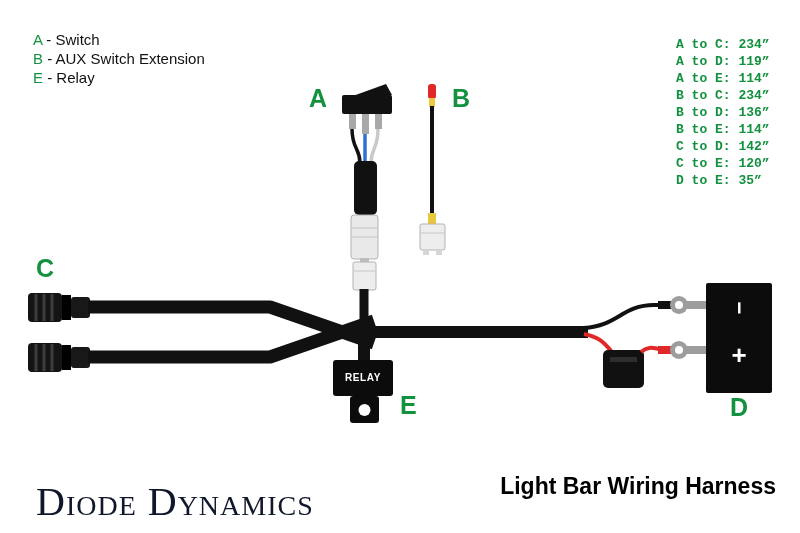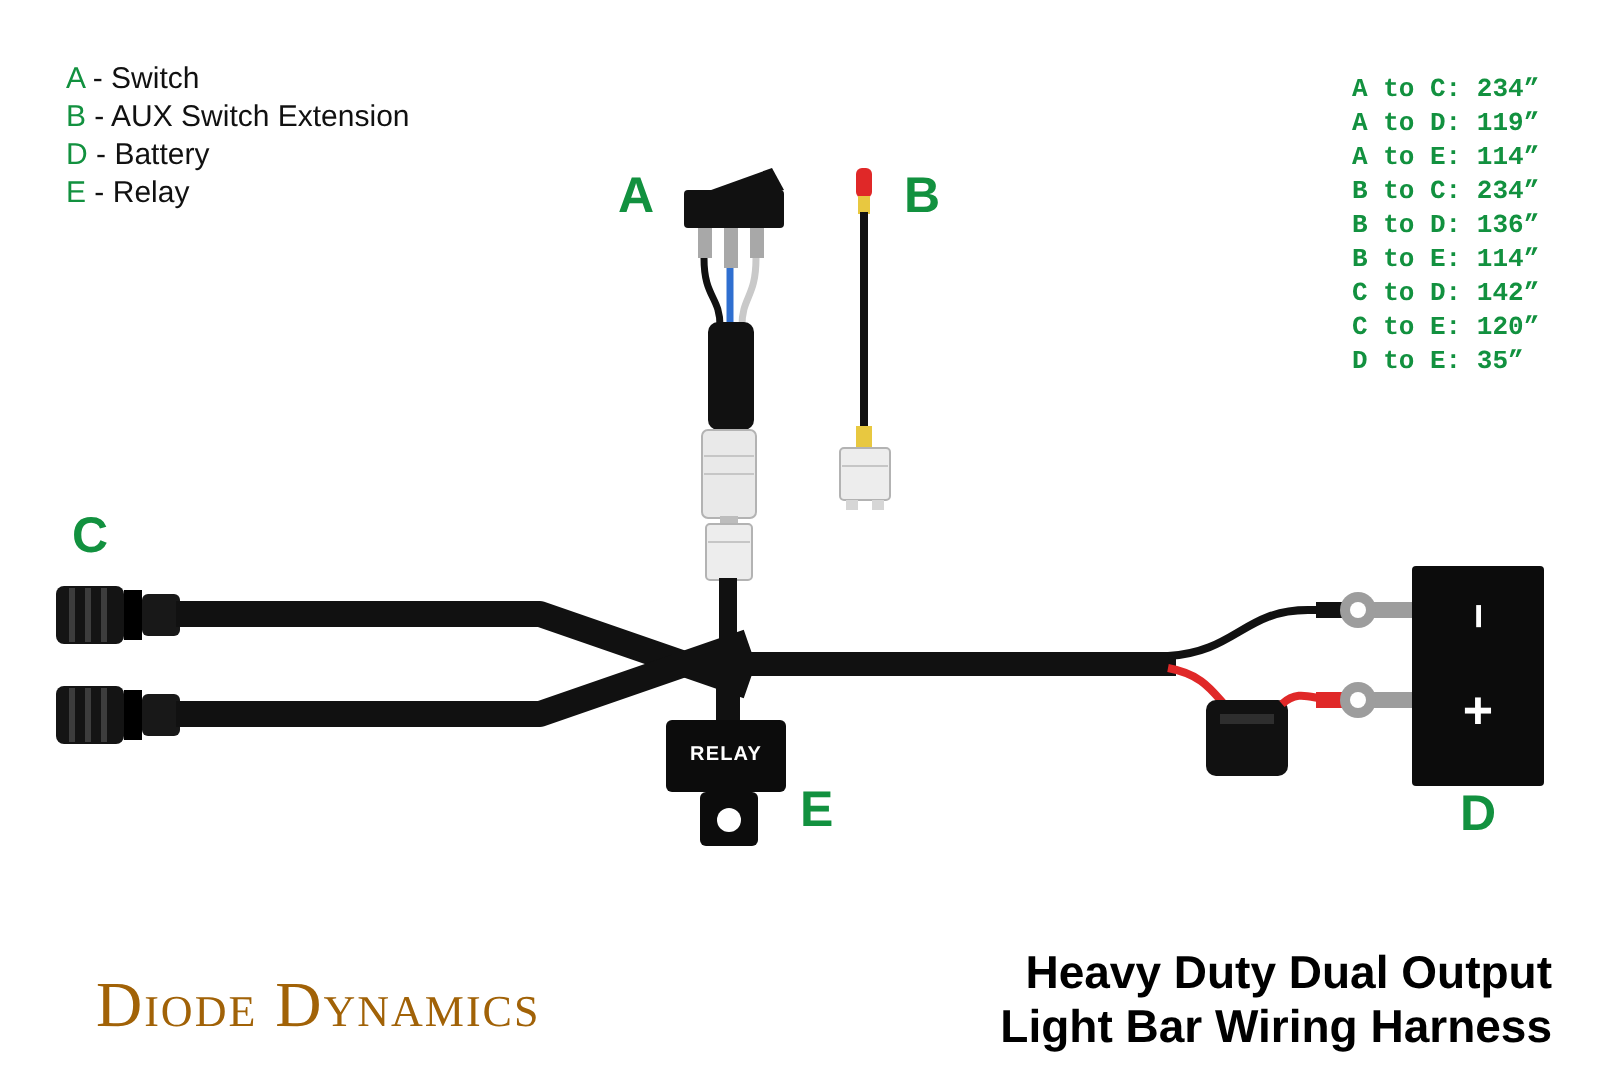--- a/index.html
+++ b/index.html
@@ -37,37 +37,36 @@
     color:#fff;font-size:22px;font-weight:bold;text-align:center;line-height:22px;
     transform:rotate(90deg);
   }
   .batt-pos{
     position:absolute;left:727px;top:340px;width:24px;
     color:#fff;font-size:26px;font-weight:bold;text-align:center;line-height:30px;
   }
   .brand{
     position:absolute;left:36px;top:483px;
     font-family:"Liberation Serif",serif;font-variant:small-caps;
-    font-size:32px;color:#a16207;letter-spacing:1px;line-height:38px;margin-left:12px;
+    font-size:40px;color:#0f172a;letter-spacing:1px;line-height:38px;
   }
   .title{
     position:absolute;right:24px;top:473px;text-align:right;
     font-size:23px;font-weight:bold;color:#000;line-height:27px;white-space:nowrap;
   }
   svg.diagram{position:absolute;left:0;top:0;}
 </style>
 </head>
 <body>
 
 <div class="page">
 
   <div class="legend">
     <div><span class="key">A</span><span> - </span><span>Switch</span></div>
     <div><span class="key">B</span><span> - </span><span>AUX Switch Extension</span></div>
-    <div><span class="key">D</span><span> - </span><span>Battery</span></div>
     <div><span class="key">E</span><span> - </span><span>Relay</span></div>
   </div>
 
   <div class="measurements">
     <div>A to C: 234”</div>
     <div>A to D: 119”</div>
     <div>A to E: 114”</div>
     <div>B to C: 234”</div>
     <div>B to D: 136”</div>
     <div>B to E: 114”</div>
@@ -165,17 +164,16 @@
   <div class="dlabel" style="left:36px;top:255px;">C</div>
   <div class="dlabel dlabel-battery">D</div>
   <div class="dlabel" style="left:400px;top:392px;">E</div>
 
   <div class="relay-text">RELAY</div>
   <div class="batt-neg">−</div>
   <div class="batt-pos">+</div>
 
   <div class="brand">Diode Dynamics</div>
   <div class="title">
-    <div>Heavy Duty Dual Output</div>
     <div>Light Bar Wiring Harness</div>
   </div>
 
 </div>
 
 </body></html>

